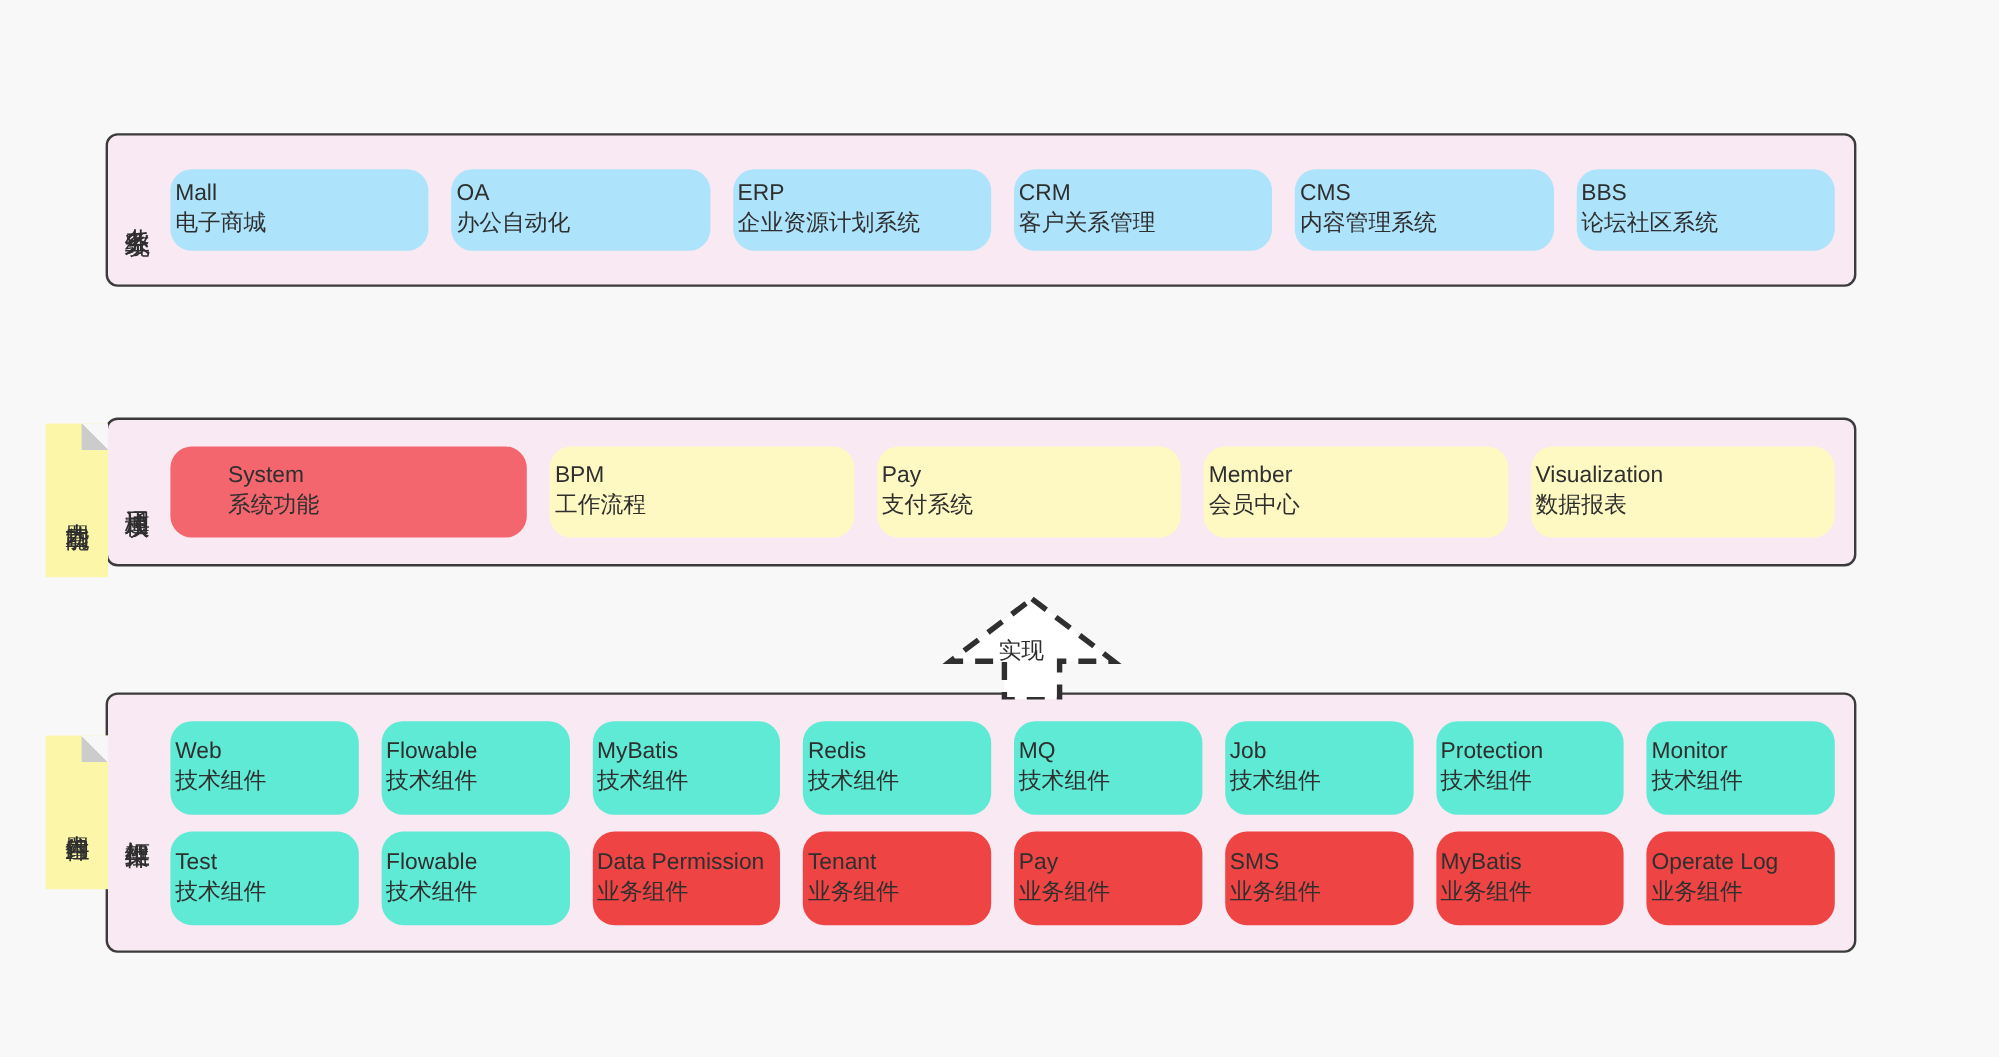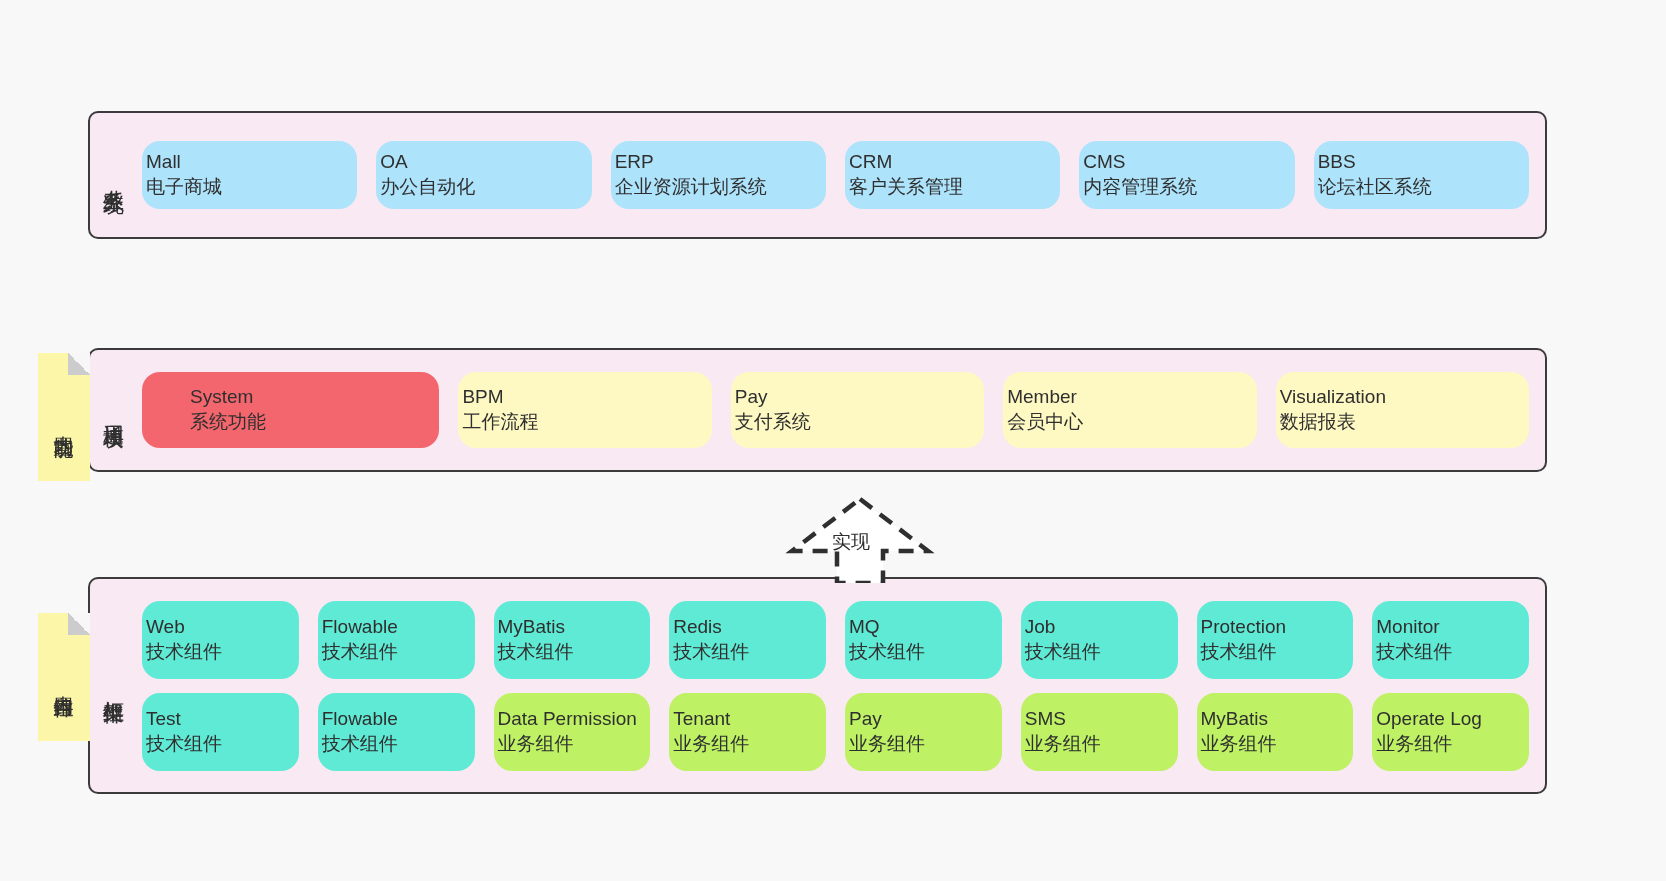--- a/index.html
+++ b/index.html
@@ -72,21 +72,21 @@
     padding: 6px 4px;
   }
   .cell .t1 { white-space: normal; }
   .cell .t2 { white-space: nowrap; }
 
   
   .c-blue       { background: #ade3fb; }
   .c-red        { background: #f4666e; padding-left: 48px; }
   .c-pink       { background: #fef9c3; }
   .c-green      { background: #5eead4; }
-  .c-lightgreen { background: #bef264; }
+  .c-lightgreen { background: #ef4444; }
 
   
   #layer-business { left: 88px;  top: 111px; width: 1459px; height: 128px; }
   #layer-common   { left: 88px;  top: 348px; width: 1459px; height: 124px; }
   #layer-frame    { left: 88px;  top: 577px; width: 1459px; height: 217px; }
 
   #layer-business .cell { height: 68px; }
   #layer-common  .cell  { height: 76px; }
   #layer-frame   .cell  { height: 78px; }
 

